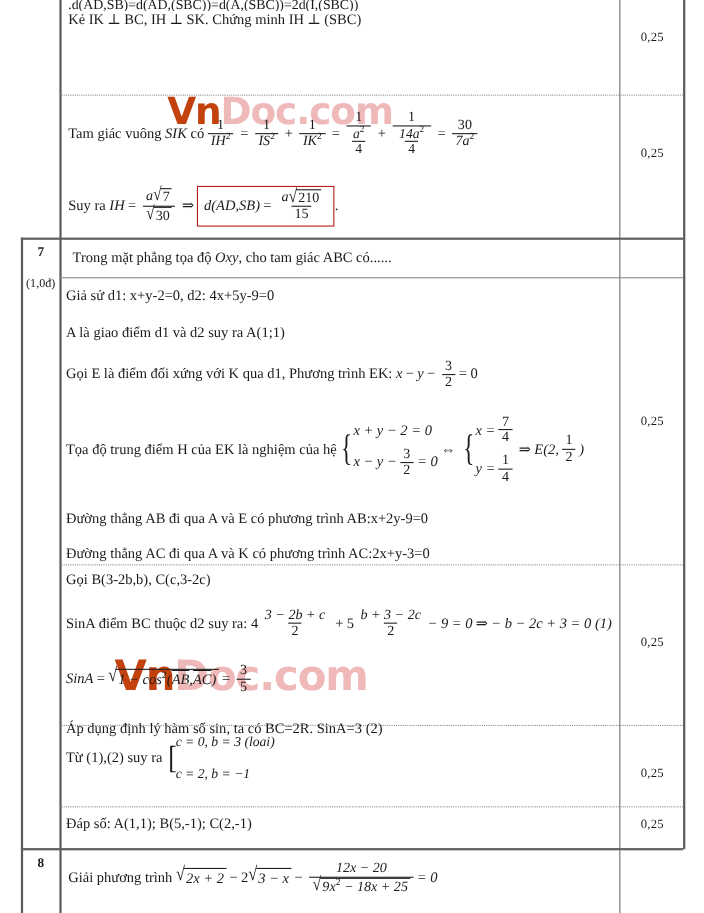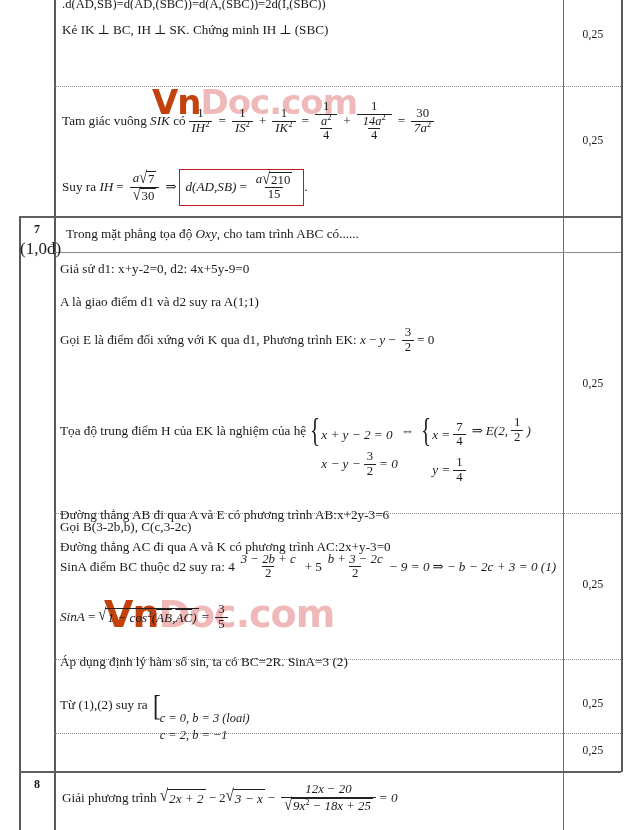--- a/index.html
+++ b/index.html
@@ -63,23 +63,23 @@
     z-index: 2;
   }
   .num-cell {
     text-align: center;
     font-family: "Liberation Serif", serif;
     font-weight: 700;
     font-size: 12px;
   }
   .sub-num {
     font-weight: 400;
-    font-size: 17px;
+    font-size: 11px;
     display: block;
-    margin-top: 2px;
+    margin-top: 15px;
   }
   .score-cell {
     text-align: center;
     font-size: 11.5px;
     letter-spacing: .2px;
   }
 
   .body-cell {
     font-size: 13.2px;
     line-height: 1.25;
@@ -137,23 +137,22 @@
   .brace.sq {
     font-size: 2.2em;
     transform: scaleX(.8);
   }
   .syscol {
     display: inline-flex;
     flex-direction: column;
     justify-content: center;
     vertical-align: middle;
     gap: 7px;
-    margin-top: 44px;
-  }
-  .syscol.tight { gap: 1px; }
+  }
+  .syscol.tight { gap: 13px; }
 
   .boxed {
     display: inline-block;
     border: 1px solid #b91c1c;
     padding: 2px 5px 3px 5px;
     vertical-align: middle;
   }
   .op { margin: 0 3px; }
 </style>
 </head>
@@ -178,21 +177,21 @@
   <div class="hline" style="left:54px;  top:252px; width:567px;"></div>
   <div class="hline dotted" style="left:54px;  top:513px; width:567px;"></div>
   <div class="hline dotted" style="left:54px;  top:659px; width:567px;"></div>
   <div class="hline dotted" style="left:54px;  top:733px; width:567px;"></div>
   <div class="hline thick" style="left:19px;  top:771px; width:602px;"></div>
 
   <div class="cell body-cell" style="left:62px; top:0px; width:492px;">
     <div class="ln" style="font-size:12.6px; margin-top:-3px; overflow:hidden; height:13px;">
       <span>.d(AD,SB)=d(AD,(SBC))=d(A,(SBC))=2d(I,(SBC))</span>
     </div>
-    <div class="ln" style="margin-top:12px;">
+    <div class="ln" style="margin-top:0;">
       <span>Kẻ  IK</span><span class="op">⊥</span><span>BC, IH</span><span class="op">⊥</span><span>SK. Chứng minh IH</span><span class="op">⊥</span><span>(SBC)</span>
     </div>
   </div>
   <div class="cell score-cell" style="left:566px; top:28px; width:54px;">0,25</div>
 
   <div class="cell body-cell" style="left:62px; top:100px; width:492px;">
 
     <div class="mathrow">
       <span>Tam giác vuông</span>&nbsp;<span class="it">SIK</span>&nbsp;<span>có</span>
 
@@ -268,21 +267,21 @@
   </div>
   <div class="cell score-cell" style="left:566px; top:134px; width:54px;">0,25</div>
 
   <div class="cell num-cell" style="left:20px; top:222px; width:34px;">
     <span>7</span>
     <span class="sub-num">(1,0đ)</span>
   </div>
 
   <div class="cell body-cell" style="left:66px; top:226px; width:490px;">
     <span>Trong mặt phẳng tọa độ</span>
-    <span class="it">Oxy</span><span>, cho tam trình ABC có......</span>
+    <span class="it">Oxy</span><span>, cho tam giác ABC có......</span>
   </div>
 
   <div class="cell body-cell" style="left:60px; top:261px; width:500px;">
     <div class="ln">Giả sử d1: x+y-2=0, d2: 4x+5y-9=0</div>
     <div class="ln" style="margin-top:16px;">A là giao điểm d1 và d2 suy ra A(1;1)</div>
 
     <div class="mathrow" style="margin-top:16px;">
       <span>Gọi E là điểm đối xứng với K qua d1, Phương trình EK:</span>&nbsp;
       <span class="it">x</span>
       <span class="op">−</span>
@@ -331,21 +330,21 @@
       <span class="mathrow">
         <span class="it">E(2,</span>
         <span class="frac">
           <span class="num">1</span>
           <span class="den">2</span>
         </span>
         <span class="it">)</span>
       </span>
     </div>
 
-    <div class="ln" style="margin-top:22px;">Đường thẳng AB đi qua A và E có phương trình AB:x+2y-3=6</div>
+    <div class="ln" style="margin-top:22px;">Đường thẳng AB đi qua A và E có phương trình AB:x+2y-9=0</div>
     <div class="ln" style="margin-top:16px;">Đường thẳng AC đi qua A và K có phương trình AC:2x+y-3=0</div>
   </div>
   <div class="cell score-cell" style="left:566px; top:377px; width:54px;">0,25</div>
 
   <div class="cell body-cell" style="left:60px; top:519px; width:500px;">
     <div class="ln">Gọi B(3-2b,b), C(c,3-2c)</div>
 
     <div class="mathrow" style="margin-top:17px;">
       <span>SinA điểm BC thuộc d2 suy ra:</span>&nbsp;
       <span>4</span>
@@ -387,20 +386,21 @@
       <span>Từ (1),(2) suy ra</span>&nbsp;
       <span class="brace sq">[</span>
       <span class="syscol tight">
         <span class="it" style="font-size:12.4px;">c = 0, b = 3 (loai)</span>
         <span class="it" style="font-size:12.4px;">c = 2, b = −1</span>
       </span>
     </div>
   </div>
   <div class="cell score-cell" style="left:566px; top:697px; width:54px;">0,25</div>
 
+  <div class="cell body-cell" style="left:60px; top:741px; width:500px;">Đáp số:  A(1,1); B(5,-1); C(2,-1)</div>
   <div class="cell score-cell" style="left:566px; top:744px; width:54px;">0,25</div>
 
   <div class="cell num-cell" style="left:20px; top:777px; width:34px;">
     <span>8</span>
   </div>
 
   <div class="cell body-cell" style="left:62px; top:783px; width:500px;">
     <div class="mathrow">
       <span>Giải phương trình</span>&nbsp;
       <span class="sqrt">

